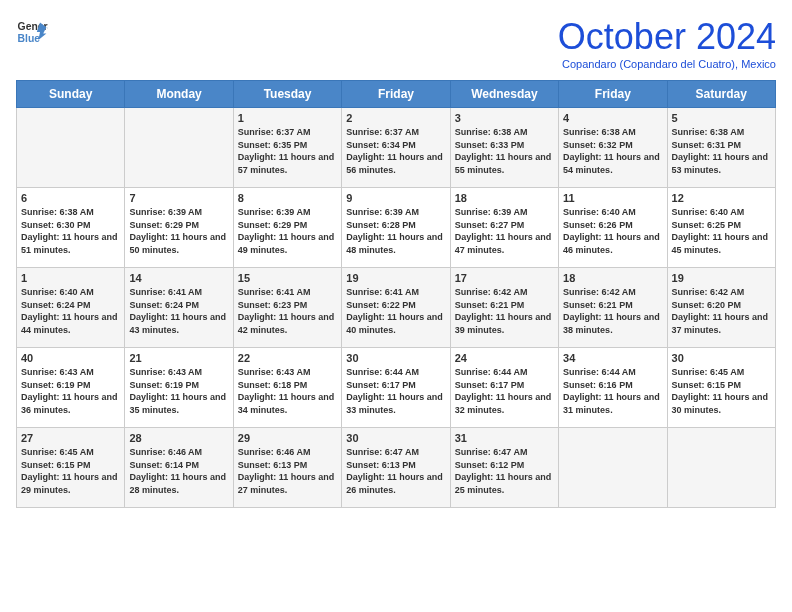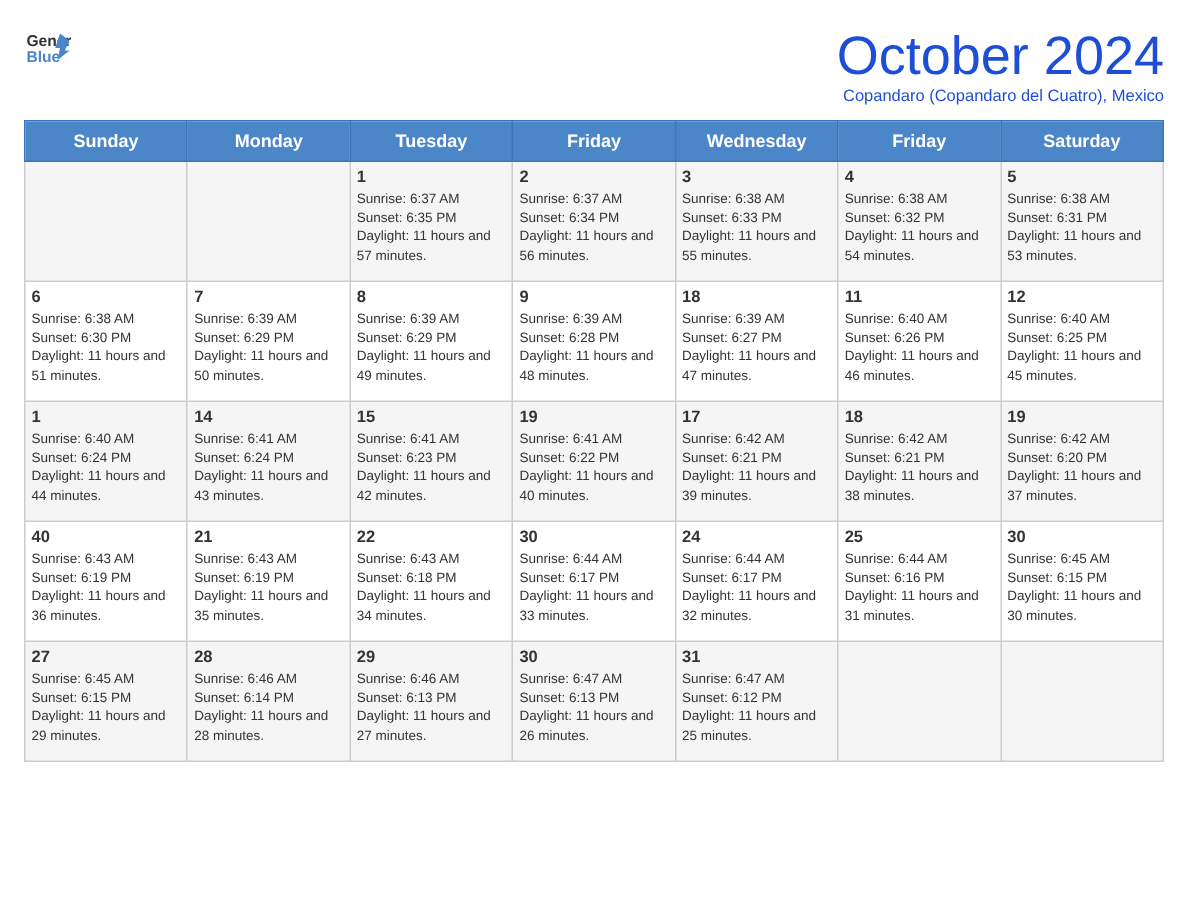--- a/index.html
+++ b/index.html
@@ -68,20 +68,21 @@
     .day-number {
       font-size: 11px;
       font-weight: bold;
       display: block;
       margin-bottom: 2px;
     }
     .day-info {
       font-size: 9px;
       color: #333;
       line-height: 1.4;
+      font-weight: bold;
     }
   </style>
 </head>
 <body>
 
 <div class="header">
   <div class="logo">
     <svg class="logo-icon" viewBox="0 0 40 40">
       <text x="2" y="18" font-size="13" font-weight="bold" fill="#333">General</text>
       <text x="2" y="32" font-size="13" font-weight="bold" fill="#4a86c8">Blue</text>
@@ -206,21 +207,21 @@
         </td>
         <td>
           <span class="day-number">30</span>
           <div class="day-info">Sunrise: 6:44 AM<br>Sunset: 6:17 PM<br>Daylight: 11 hours and 33 minutes.</div>
         </td>
         <td>
           <span class="day-number">24</span>
           <div class="day-info">Sunrise: 6:44 AM<br>Sunset: 6:17 PM<br>Daylight: 11 hours and 32 minutes.</div>
         </td>
         <td>
-          <span class="day-number">25</span>
+          <span class="day-number">34</span>
           <div class="day-info">Sunrise: 6:44 AM<br>Sunset: 6:16 PM<br>Daylight: 11 hours and 31 minutes.</div>
         </td>
         <td>
           <span class="day-number">30</span>
           <div class="day-info">Sunrise: 6:45 AM<br>Sunset: 6:15 PM<br>Daylight: 11 hours and 30 minutes.</div>
         </td>
       </tr>
       <tr>
         <td>
           <span class="day-number">27</span>

